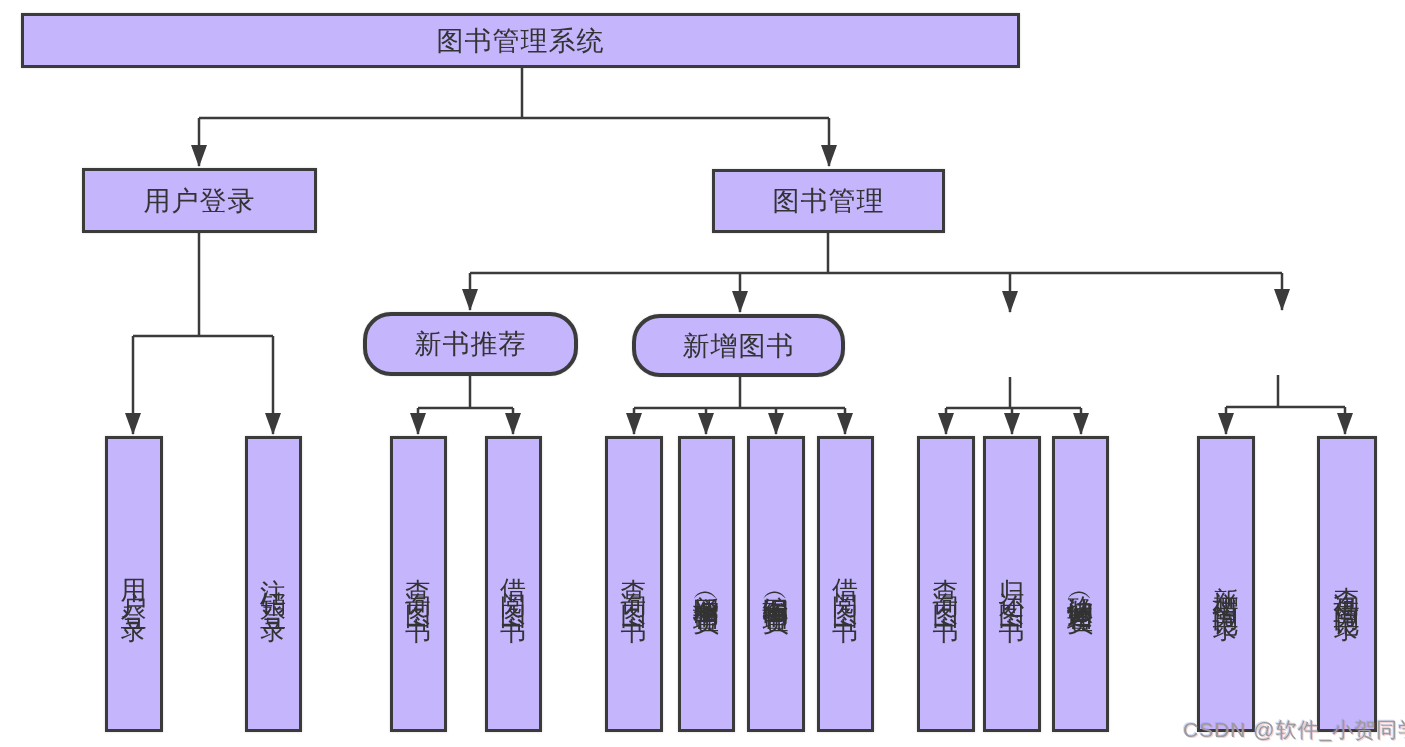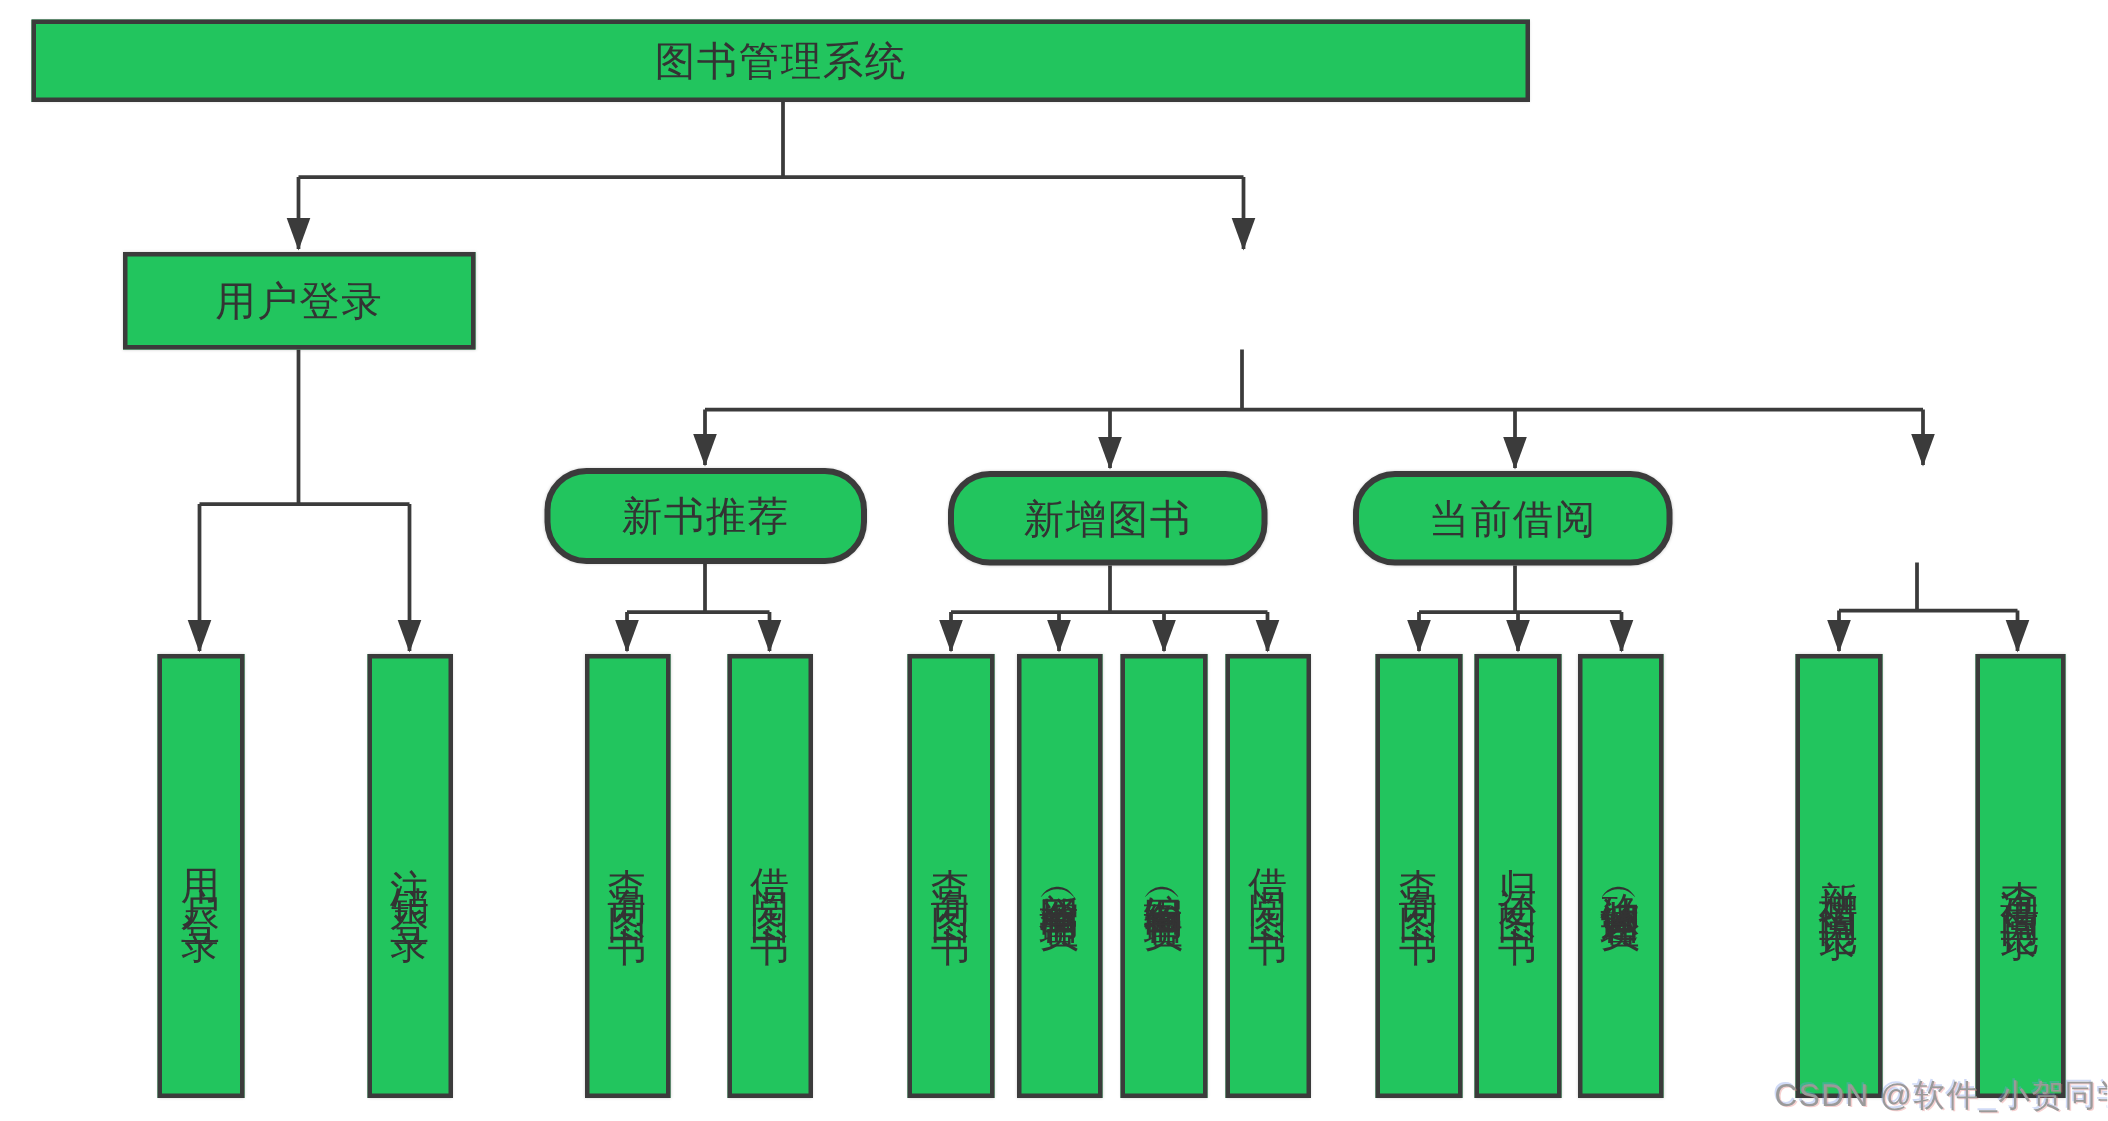--- a/index.html
+++ b/index.html
@@ -17,21 +17,21 @@
   }
   #connectors {
     position: absolute;
     left: 0; top: 0;
     width: 1405px;
     height: 747px;
     z-index: 0;
   }
   .node {
     position: absolute;
-    background: #22c55e;
+    background: #c4b5fd;
     border: 3px solid #3b3b3b;
     box-shadow: 0 0 2px rgba(0,0,0,0.18);
     display: flex;
     align-items: center;
     justify-content: center;
     color: #333333;
     z-index: 1;
     box-sizing: border-box;
     text-align: center;
   }
@@ -116,29 +116,29 @@
     </g>
   </svg>
 
   <div class="node" style="left:21px; top:13px; width:999px; height:55px;">
     <span class="hlabel">图书管理系统</span>
   </div>
 
   <div class="node" style="left:82px; top:168px; width:235px; height:65px;">
     <span class="hlabel">用户登录</span>
   </div>
+  <div class="node" style="left:712px; top:169px; width:233px; height:64px;">
+    <span class="hlabel">图书管理</span>
+  </div>
 
   <div class="node lvl3" style="left:363px; top:312px; width:215px; height:64px;">
     <span class="hlabel">新书推荐</span>
   </div>
   <div class="node lvl3" style="left:632px; top:314px; width:213px; height:63px;">
     <span class="hlabel">新增图书</span>
-  </div>
-  <div class="node lvl3" style="left:902px; top:314px; width:213px; height:63px;">
-    <span class="hlabel">当前借阅</span>
   </div>
 
   <div class="node leaf" style="left:105px; width:58px;">
     <span class="vtext" style="letter-spacing: 13px;">用户登录</span>
   </div>
   <div class="node leaf" style="left:245px; width:57px;">
     <span class="vtext" style="letter-spacing: 13px;">注销登录</span>
   </div>
 
   <div class="node leaf" style="left:390px; width:57px;">

